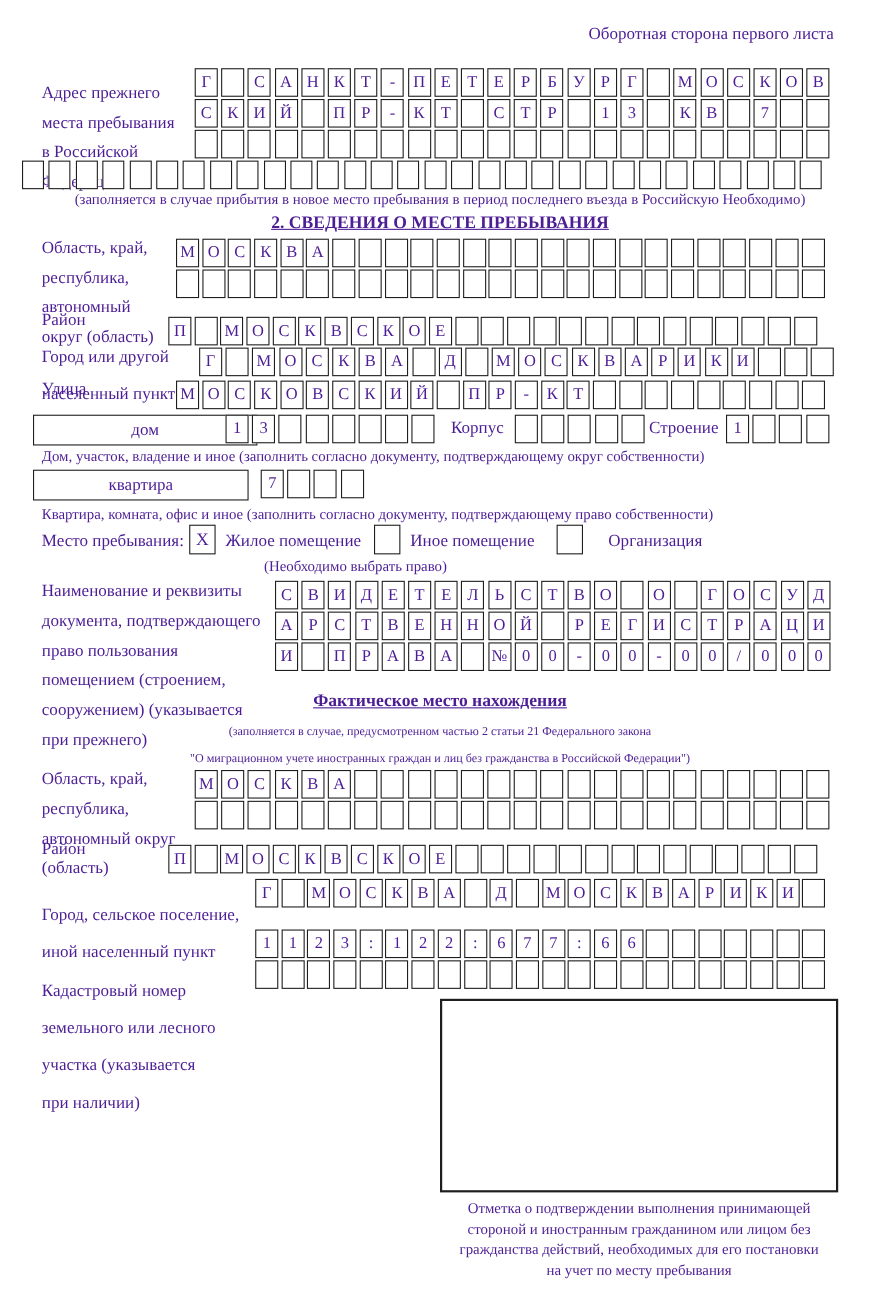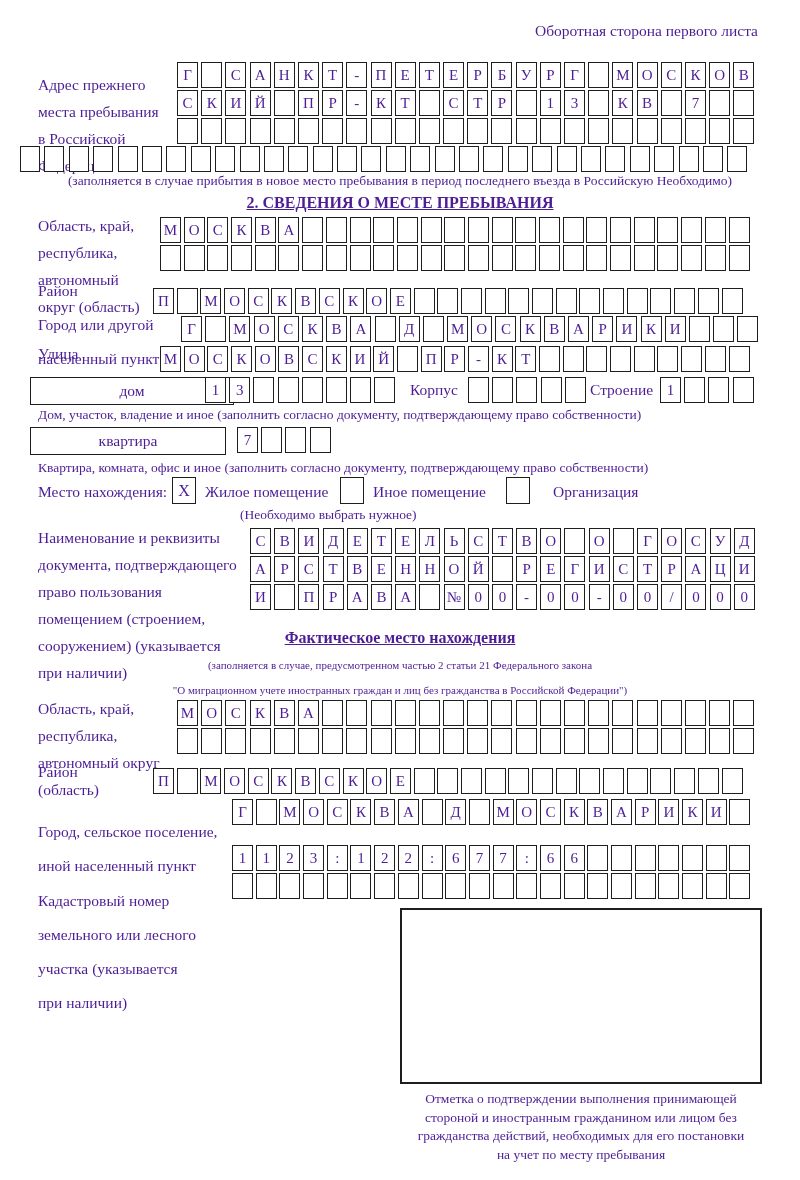--- a/index.html
+++ b/index.html
@@ -315,52 +315,52 @@
       <div class="cell"></div>
       <div class="cell"></div>
     </div>
   <div class="inline-lbl" style="left:590px;top:381px">Строение</div>
   <div class="cellrow" style="left:660px;top:377px">
       <div class="cell">1</div>
       <div class="cell"></div>
       <div class="cell"></div>
       <div class="cell"></div>
     </div>
-  <div class="note" style="left:38px;top:407px">Дом, участок, владение и иное (заполнить согласно документу, подтверждающему право собственности)</div>
+  <div class="note" style="left:38px;top:407px">Дом, участок, владение и иное (заполнить согласно документу, подтверждающему округ собственности)</div>
 
   <div class="widebox" style="left:30px;top:427px;width:196px">квартира</div>
   <div class="cellrow" style="left:237px;top:427px">
       <div class="cell">7</div>
       <div class="cell"></div>
       <div class="cell"></div>
       <div class="cell"></div>
     </div>
   <div class="note" style="left:38px;top:460px">Квартира, комната, офис и иное (заполнить согласно документу, подтверждающему право собственности)</div>
 
-  <div class="inline-lbl" style="left:38px;top:483px">Место нахождения:</div>
+  <div class="inline-lbl" style="left:38px;top:483px">Место пребывания:</div>
   <div class="cellrow checkbox" style="left:172px;top:477px">
       <div class="cell">X</div>
     </div>
   <div class="inline-lbl" style="left:205px;top:483px">Жилое помещение</div>
   <div class="cellrow checkbox" style="left:340px;top:477px">
       <div class="cell"></div>
     </div>
   <div class="inline-lbl" style="left:373px;top:483px">Иное помещение</div>
   <div class="cellrow checkbox" style="left:506px;top:477px">
       <div class="cell"></div>
     </div>
   <div class="inline-lbl" style="left:553px;top:483px">Организация</div>
-  <div class="note" style="left:240px;top:507px">(Необходимо выбрать нужное)</div>
+  <div class="note" style="left:240px;top:507px">(Необходимо выбрать право)</div>
 
   <div class="lbl" style="left:38px;top:524px;width:210px">Наименование и реквизиты
 документа, подтверждающего
 право пользования
 помещением (строением,
 сооружением) (указывается
-при наличии)</div>
+при прежнего)</div>
   <div class="cellrow" style="left:250px;top:528px">
       <div class="cell">С</div>
       <div class="cell">В</div>
       <div class="cell">И</div>
       <div class="cell">Д</div>
       <div class="cell">Е</div>
       <div class="cell">Т</div>
       <div class="cell">Е</div>
       <div class="cell">Л</div>
       <div class="cell">Ь</div>

